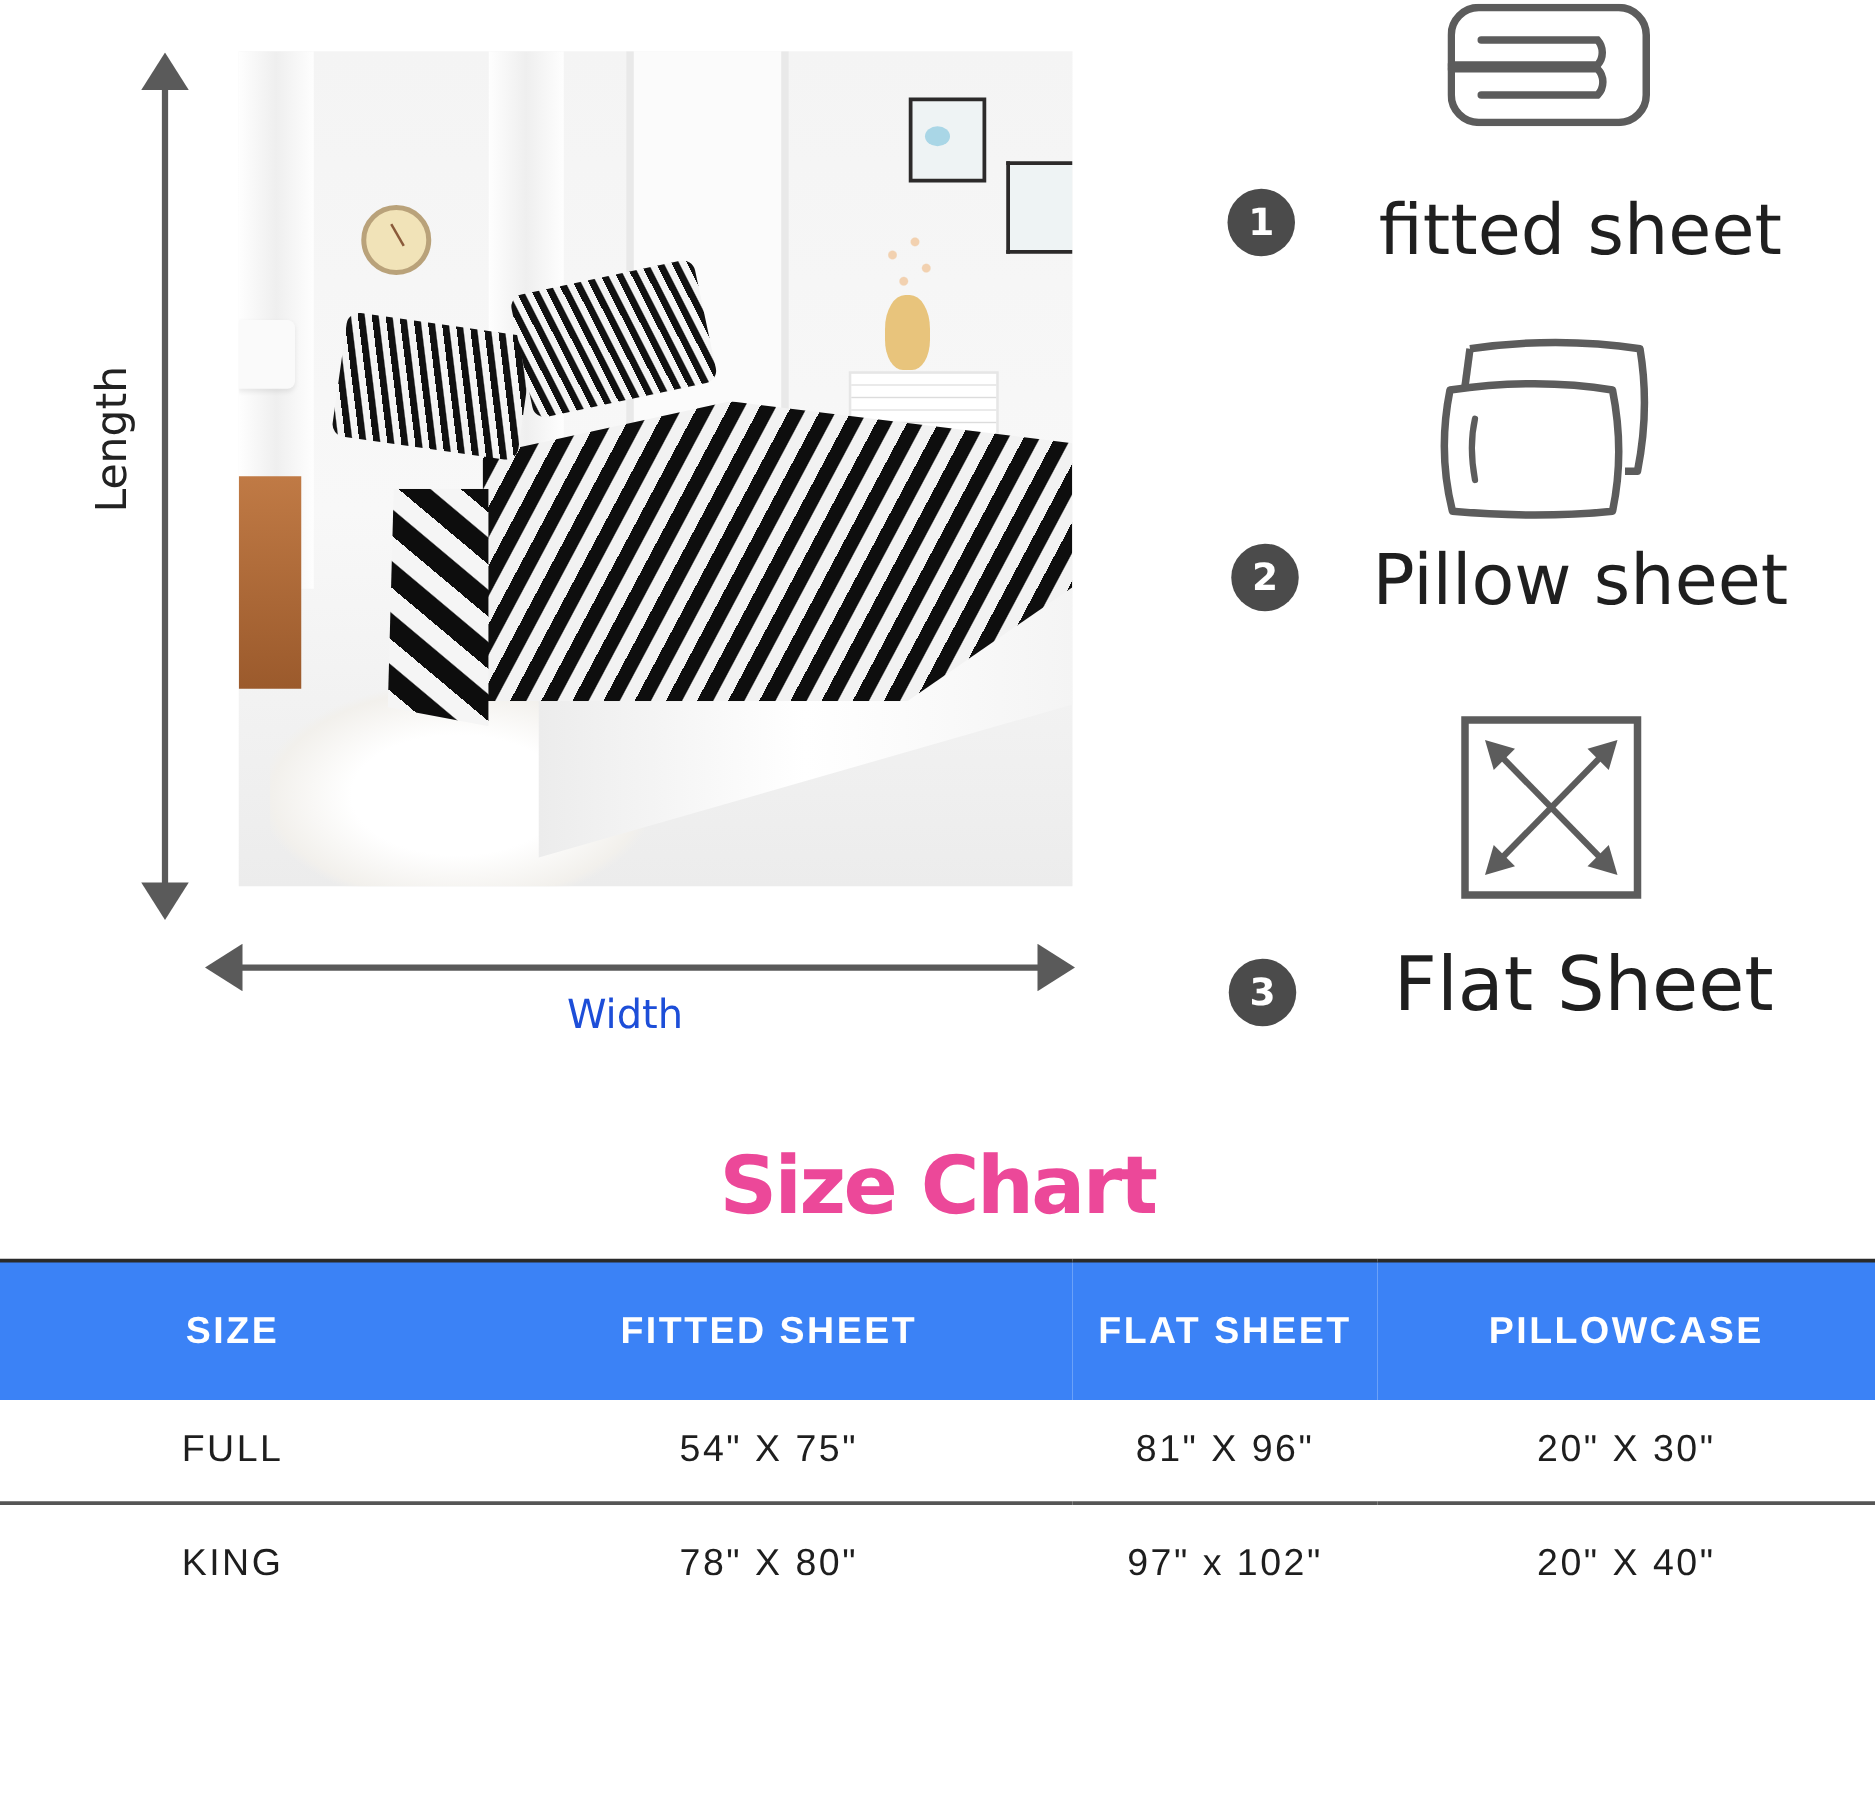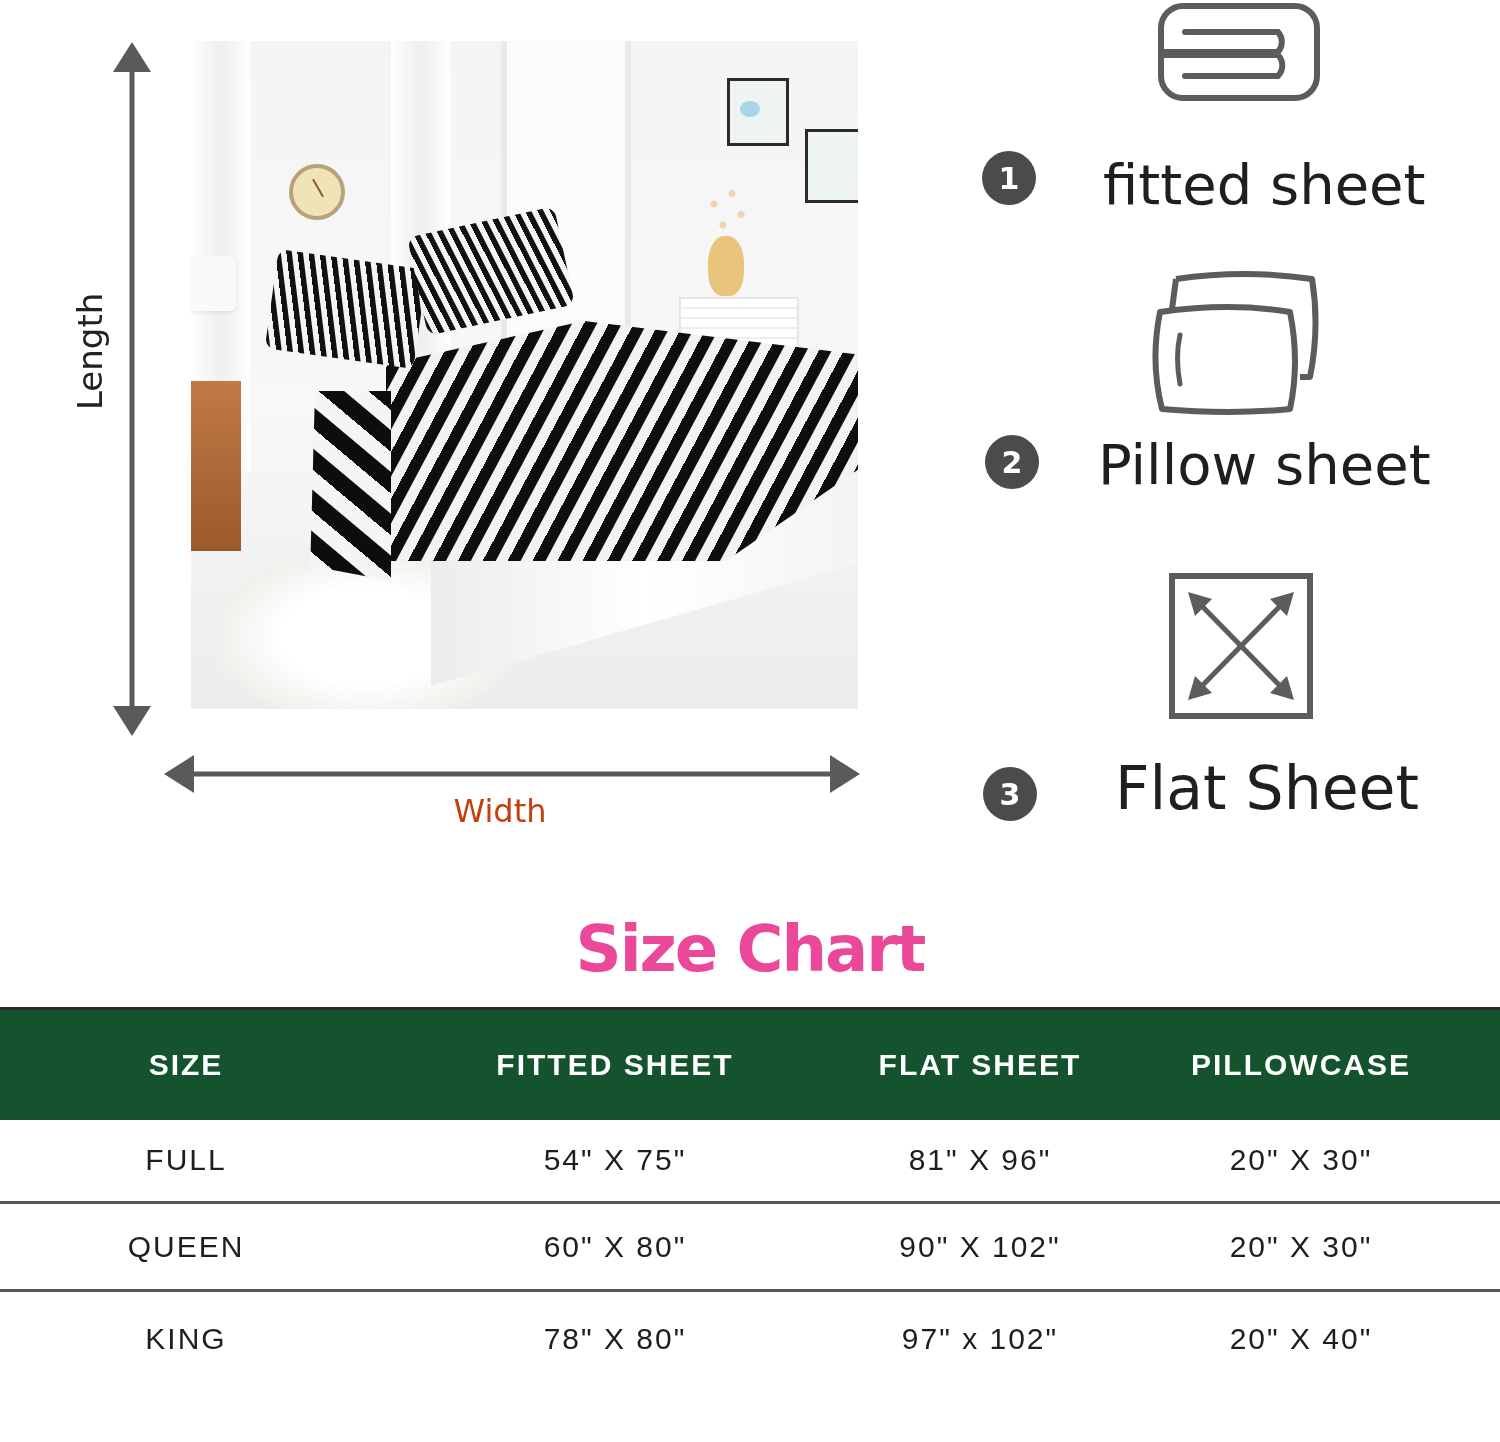--- a/index.html
+++ b/index.html
@@ -7,21 +7,21 @@
     body { position: relative; font-family: "DejaVu Sans", sans-serif; color: #222222; }
 
     
     .length-arrow { position: absolute; left: 112px; top: 42px; width: 40px; height: 694px; }
     .length-label {
       position: absolute; left: 40px; top: 340px; width: 100px; height: 40px;
       transform: rotate(-90deg); transform-origin: center;
       font-size: 34px; text-align: center; color: #222; line-height: 40px;
     }
     .width-arrow { position: absolute; left: 164px; top: 755px; width: 696px; height: 38px; }
-    .width-label { position: absolute; left: 420px; top: 792px; width: 160px; text-align: center; font-size: 32px; color: #c2410c; }
+    .width-label { position: absolute; left: 420px; top: 792px; width: 160px; text-align: center; font-size: 32px; color: #1d4ed8; }
 
     .photo {
       position: absolute; left: 191px; top: 41px; width: 667px; height: 668px;
       background: linear-gradient(180deg, #f4f4f4 0%, #f8f8f8 55%, #ececec 100%);
       overflow: hidden;
     }
     .photo .curtain { position: absolute; top: 0; width: 60px; height: 430px; background: linear-gradient(90deg,#ffffff,#eeeeee,#ffffff); opacity: .9; }
     .photo .window { position: absolute; left: 310px; top: 0; width: 130px; height: 320px; background: #fbfbfb; border-left: 6px solid #e9e9e9; border-right: 6px solid #e9e9e9; }
     .photo .clock { position: absolute; left: 98px; top: 123px; width: 56px; height: 56px; border-radius: 50%; background: #f1e3b8; border: 4px solid #b9a27a; }
     .photo .clock::after { content: ""; position: absolute; left: 24px; top: 10px; width: 2px; height: 20px; background: #8a5a3a; transform: rotate(-30deg); }
@@ -71,21 +71,21 @@
     .label-2 { left: 1098px; top: 432px; font-size: 56px; }
     .label-3 { left: 1115px; top: 753px; font-size: 60px; }
 
     
     .chart-title {
       position: absolute; left: 0; top: 912px; width: 1500px; text-align: center;
       font-family: "DejaVu Sans", sans-serif; font-weight: bold; font-size: 64px; color: #ec4899;
       letter-spacing: -2px;
     }
     .size-table { position: absolute; left: 0; top: 1007px; width: 1500px; border-collapse: collapse; }
-    .size-table thead tr { background: #14532d; height: 111px; border-top: 3px solid #2a2a2a; }
+    .size-table thead tr { background: #3b82f6; height: 111px; border-top: 3px solid #2a2a2a; }
     .size-table th {
       color: #ffffff; font-family: "Liberation Sans", sans-serif; font-weight: bold; font-size: 30px;
       letter-spacing: 2px; text-align: center; font-stretch: condensed;
     }
     .size-table td {
       font-family: "Liberation Sans", sans-serif; font-size: 30px; color: #1e1e1e;
       text-align: center; letter-spacing: 2px;
     }
     .size-table tbody tr { border-bottom: 3px solid #555555; }
     .size-table tbody tr.r0 { height: 90px; }
@@ -183,26 +183,20 @@
       <th class="col-pillow">PILLOWCASE</th>
     </tr>
   </thead>
   <tbody>
     <tr class="r1">
       <td>FULL</td>
       <td>54" X 75"</td>
       <td>81" X 96"</td>
       <td>20" X 30"</td>
     </tr>
-    <tr class="r2">
-      <td>QUEEN</td>
-      <td>60" X 80"</td>
-      <td>90" X 102"</td>
-      <td>20" X 30"</td>
-    </tr>
     <tr class="r3">
       <td>KING</td>
       <td>78" X 80"</td>
       <td>97" x 102"</td>
       <td>20" X 40"</td>
     </tr>
   </tbody>
 </table>
 
 </body></html>

